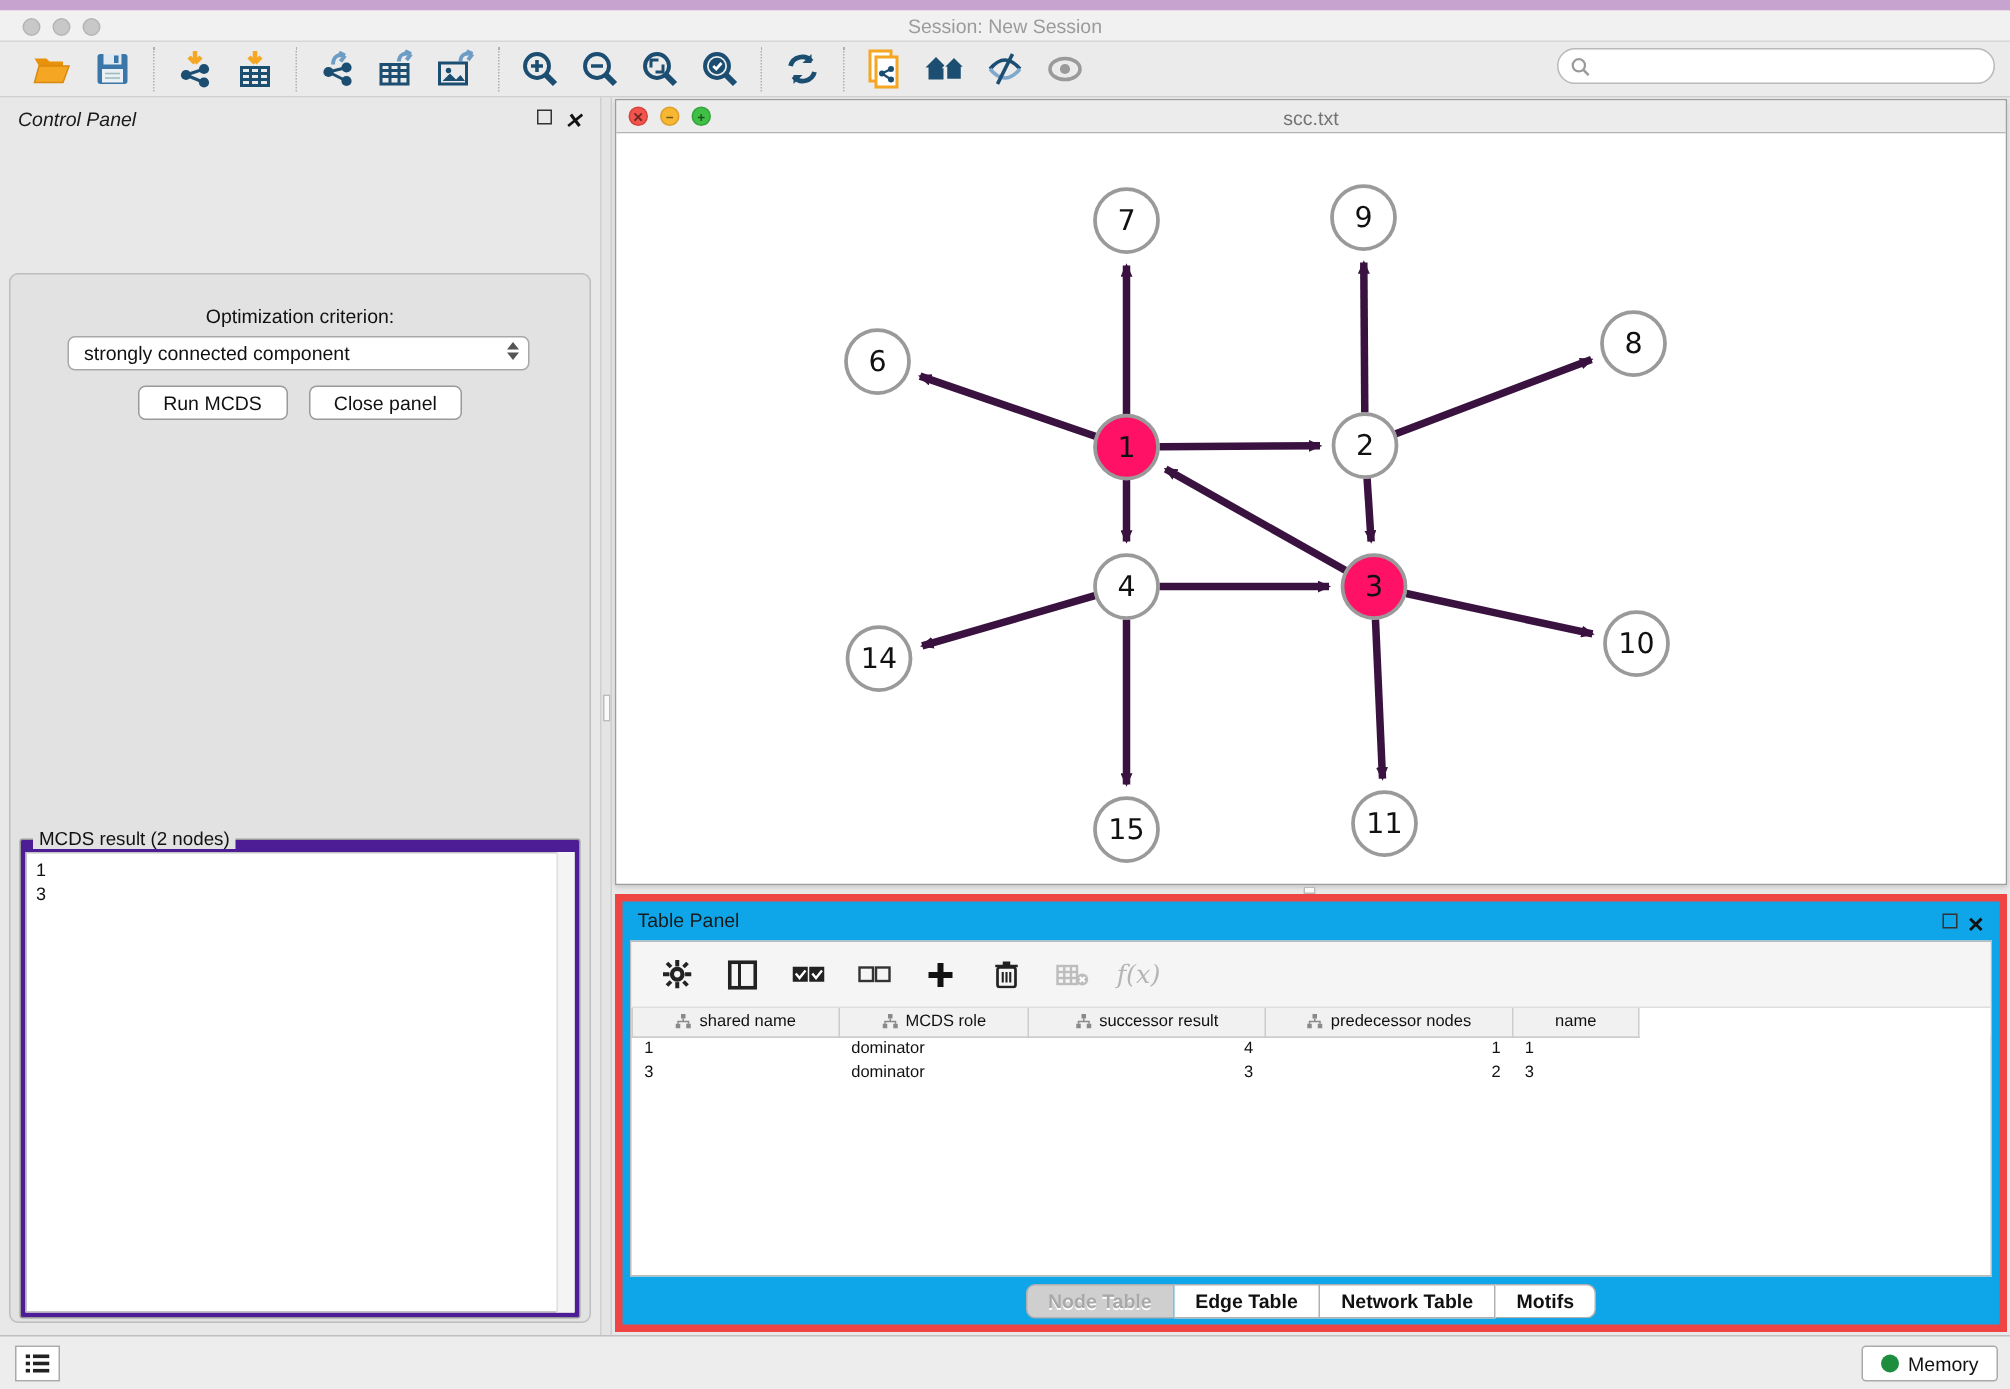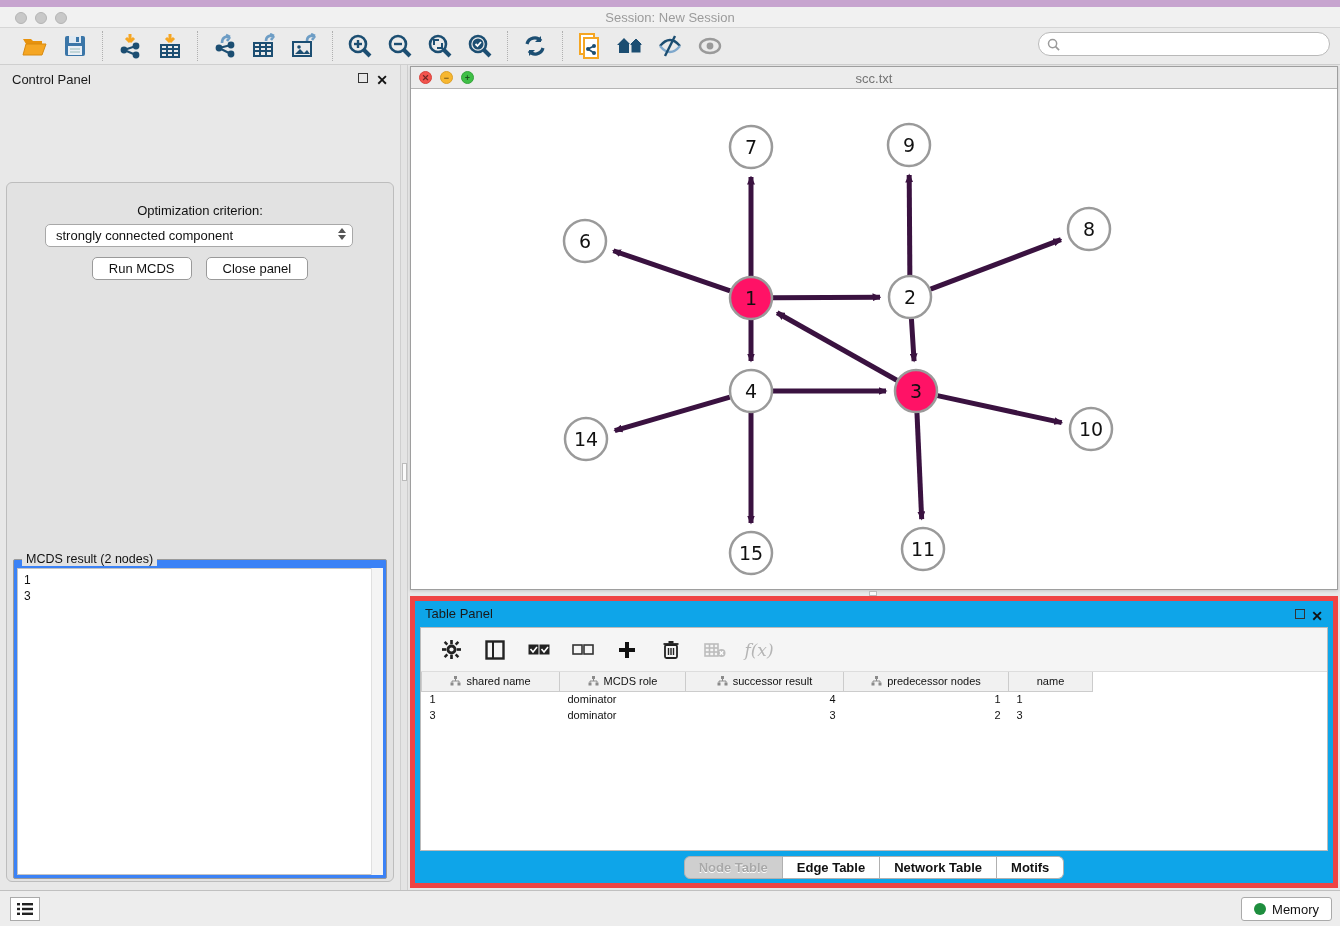--- a/index.html
+++ b/index.html
@@ -17,39 +17,39 @@
   .toolbar { position:absolute; left:0; top:28px; width:1340px; height:37px; background:#ebebeb; border-bottom:1px solid #cfcfcf; display:flex; align-items:center; padding-left:8px; }
   .tb-group { display:flex; align-items:center; gap:6px; padding:0 10px; }
   .tb-group + .tb-group { border-left:1px dotted #b0b0b0; }
   .tb-btn { width:34px; height:30px; display:flex; align-items:center; justify-content:center; }
   .tb-btn svg { display:block; }
   .search-wrap { position:absolute; right:10px; top:4px; width:292px; height:24px; background:#fff; border:1px solid #b9b9b9; border-radius:12px; display:flex; align-items:center; padding-left:8px; }
   .search-wrap input { border:none; outline:none; flex:1; font-size:12px; background:transparent; margin-left:4px; font-family:"Liberation Sans",sans-serif;}
 
   
   .control-panel { position:absolute; left:0; top:65px; width:400px; height:825px; background:#e8e8e8; }
-  .panel-head { height:28px; position:relative; }
+  .panel-head { height:28px; position:relative;font-style:italic; }
   .panel-head .panel-title { position:absolute; left:12px; top:7px; font-size:13px; color:#1a1a1a; }
   .panel-ctrl { position:absolute; top:7px; font-size:12px; color:#111; cursor:default; }
   .float-box { width:10px; height:10px; border:1.5px solid #333; display:inline-block; }
   .cp-tabs { position:absolute; left:0; right:0; top:96px; display:flex; justify-content:center; z-index:2; }
   .cp-tab { font-size:13px; padding:3px 14px; background:#fff; border:1px solid #a9a9a9; border-left:none; color:#111; }
   .cp-tab:first-child { border-left:1px solid #a9a9a9; border-radius:5px 0 0 0; }
   .cp-tab:last-child { border-radius:0 5px 5px 0; }
   .cp-tab.selected { background:#dcdcdc; color:#b2b2b2; border-color:#b5b5b5; }
   .cp-content { position:absolute; left:6px; right:6px; top:117px; bottom:8px; background:#e2e2e2; border:1px solid #bdbdbd; border-radius:6px; }
   .opt-label { position:absolute; left:0; right:0; top:20px; text-align:center; font-size:13px; color:#111; }
   .combo { position:absolute; left:38px; right:40px; top:41px; height:23px; background:#fff; border:1px solid #a8a8a8; border-radius:5px; font-size:13px; color:#111; display:flex; align-items:center; padding-left:10px; }
   .combo .stepper { position:absolute; right:6px; top:3px; display:flex; flex-direction:column; gap:2px; }
   .combo .stepper i { width:0; height:0; border-left:4px solid transparent; border-right:4px solid transparent; display:block; }
   .combo .stepper .up { border-bottom:5px solid #555; }
   .combo .stepper .dn { border-top:5px solid #555; }
   .btn-row { position:absolute; left:0; right:0; top:74px; display:flex; justify-content:center; gap:14px; }
   .aq-btn { background:#fff; border:1px solid #9a9a9a; border-radius:5px; font-size:13px; color:#111; padding:3px 16px; font-family:"Liberation Sans",sans-serif; }
-  .result-group { position:absolute; left:6px; right:6px; top:376px; bottom:2px; border:1px solid #9a9a9a; border-radius:2px; background:#3b82f6; }
+  .result-group { position:absolute; left:6px; right:6px; top:376px; bottom:2px; border:1px solid #9a9a9a; border-radius:2px; background:#4c1d95; }
   .result-legend { position:absolute; top:-8px; left:8px; background:#e2e2e2; padding:0 4px; font-size:12.5px; color:#111; }
   .result-area { position:absolute; left:3px; right:3px; top:8px; bottom:3px; background:#fff; border:1px solid #c4c4c4; font-size:12px; color:#111; padding:3px 6px; white-space:pre-line; line-height:16px; }
   .result-scroll { position:absolute; right:3px; top:8px; bottom:3px; width:12px; background:#f4f4f4; border-left:1px solid #e0e0e0; }
 
   
   .v-splitter { position:absolute; left:400px; top:65px; width:8px; height:825px; background:#e4e4e4; border-left:1px solid #cfcfcf; border-right:1px solid #cfcfcf; }
   .v-handle { position:absolute; left:1px; top:398px; width:5px; height:18px; background:#fafafa; border:1px solid #bbb; }
   .h-handle { position:absolute; left:458px; top:524px; width:8px; height:5px; background:#fafafa; border:1px solid #bbb; }
 
   

